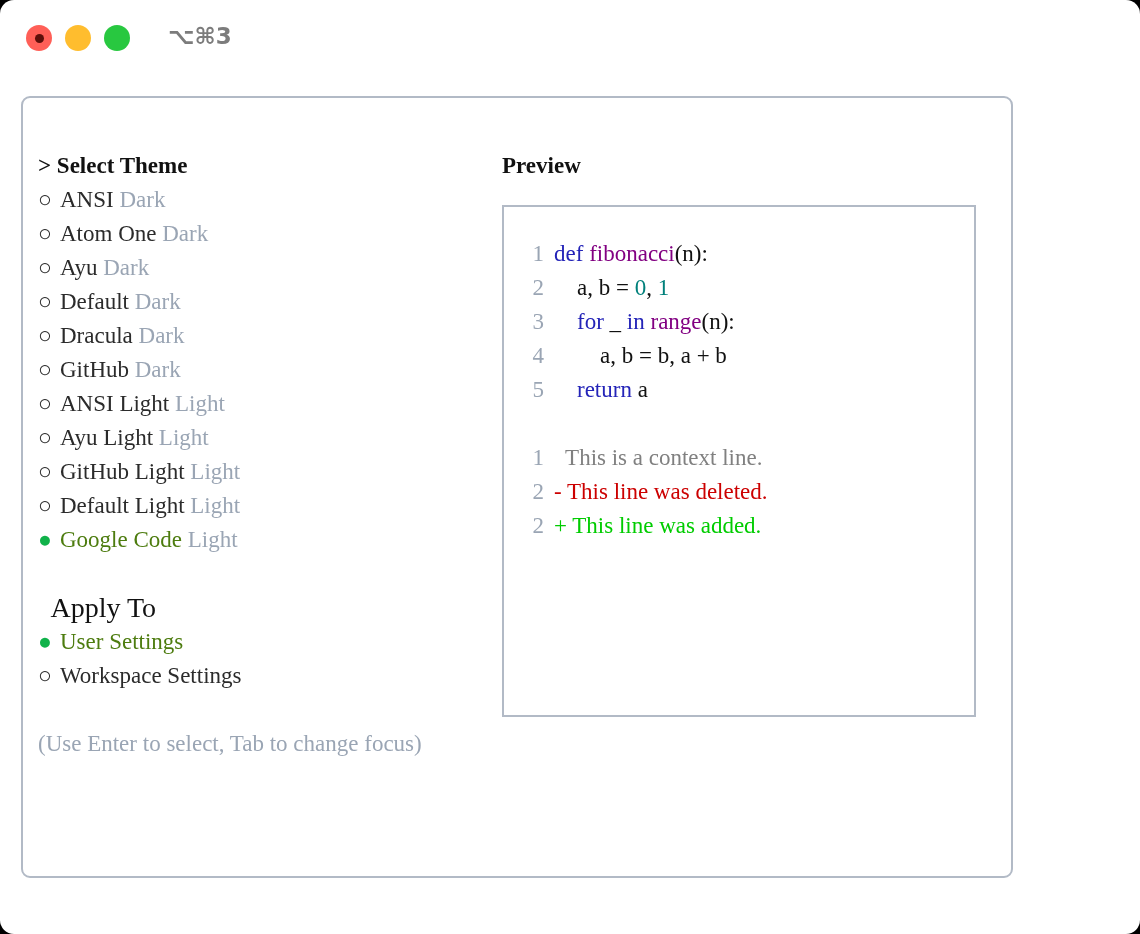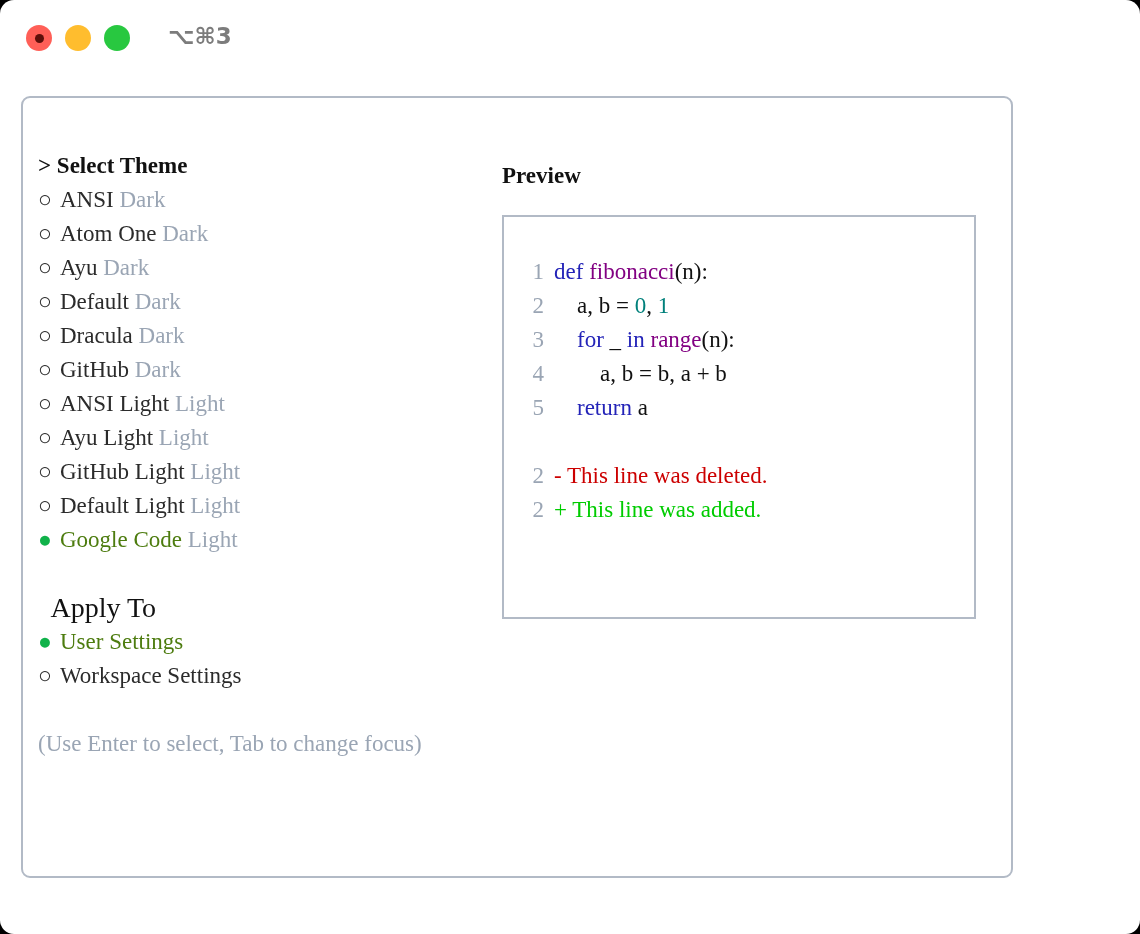--- a/index.html
+++ b/index.html
@@ -84,21 +84,21 @@
 
   .col-left {
     position: absolute;
     left: 15px;
     top: 51px;
     width: 440px;
   }
   .col-right {
     position: absolute;
     left: 479px;
-    top: 61px;
+    top: 51px;
     width: 490px;
   }
 
   
   .section-head {
     font-size: 23px;
     font-weight: bold;
     color: #111111;
     line-height: 34px;
     white-space: pre;
@@ -139,25 +139,25 @@
   
   .preview-title {
     font-size: 23px;
     font-weight: bold;
     color: #111111;
     line-height: 34px;
   }
   .preview-box {
     margin-top: 22px;
     width: 474px;
-    height: 404px;
+    height: 512px;
     border: 2px solid #b2bac6;
     box-sizing: border-box;
     background: #ffffff;
-    padding: 38px 0 0 0;
+    padding: 30px 0 0 0;
   }
   .code-line {
     font-size: 23px;
     line-height: 34px;
     white-space: pre;
     padding-left: 14px;
   }
   .ln {
     display: inline-block;
     width: 26px;
@@ -226,20 +226,21 @@
       <div class="preview-box">
         <div id="preview-code">
             <div class="code-line"><span class="ln">1</span><span class="kw">def </span><span class="fn">fibonacci</span><span class="pl">(n):</span></div>
             <div class="code-line"><span class="ln">2</span><span class="pl">    a, b = </span><span class="num">0</span><span class="pl">, </span><span class="num">1</span></div>
             <div class="code-line"><span class="ln">3</span><span class="pl">    </span><span class="kw">for</span><span class="pl"> _ </span><span class="kw">in</span><span class="pl"> </span><span class="fn">range</span><span class="pl">(n):</span></div>
             <div class="code-line"><span class="ln">4</span><span class="pl">        a, b = b, a + b</span></div>
             <div class="code-line"><span class="ln">5</span><span class="pl">    </span><span class="kw">return</span><span class="pl"> a</span></div>
           </div>
         <div class="code-gap"></div>
         <div id="preview-diff">
+            <div class="code-line"><span class="ln">1</span><span class="ctx">  This is a context line.</span></div>
             <div class="code-line"><span class="ln">2</span><span class="del">- This line was deleted.</span></div>
             <div class="code-line"><span class="ln">2</span><span class="add">+ This line was added.</span></div>
           </div>
       </div>
     </div>
 
   </div>
 </div>
 
 </body></html>

